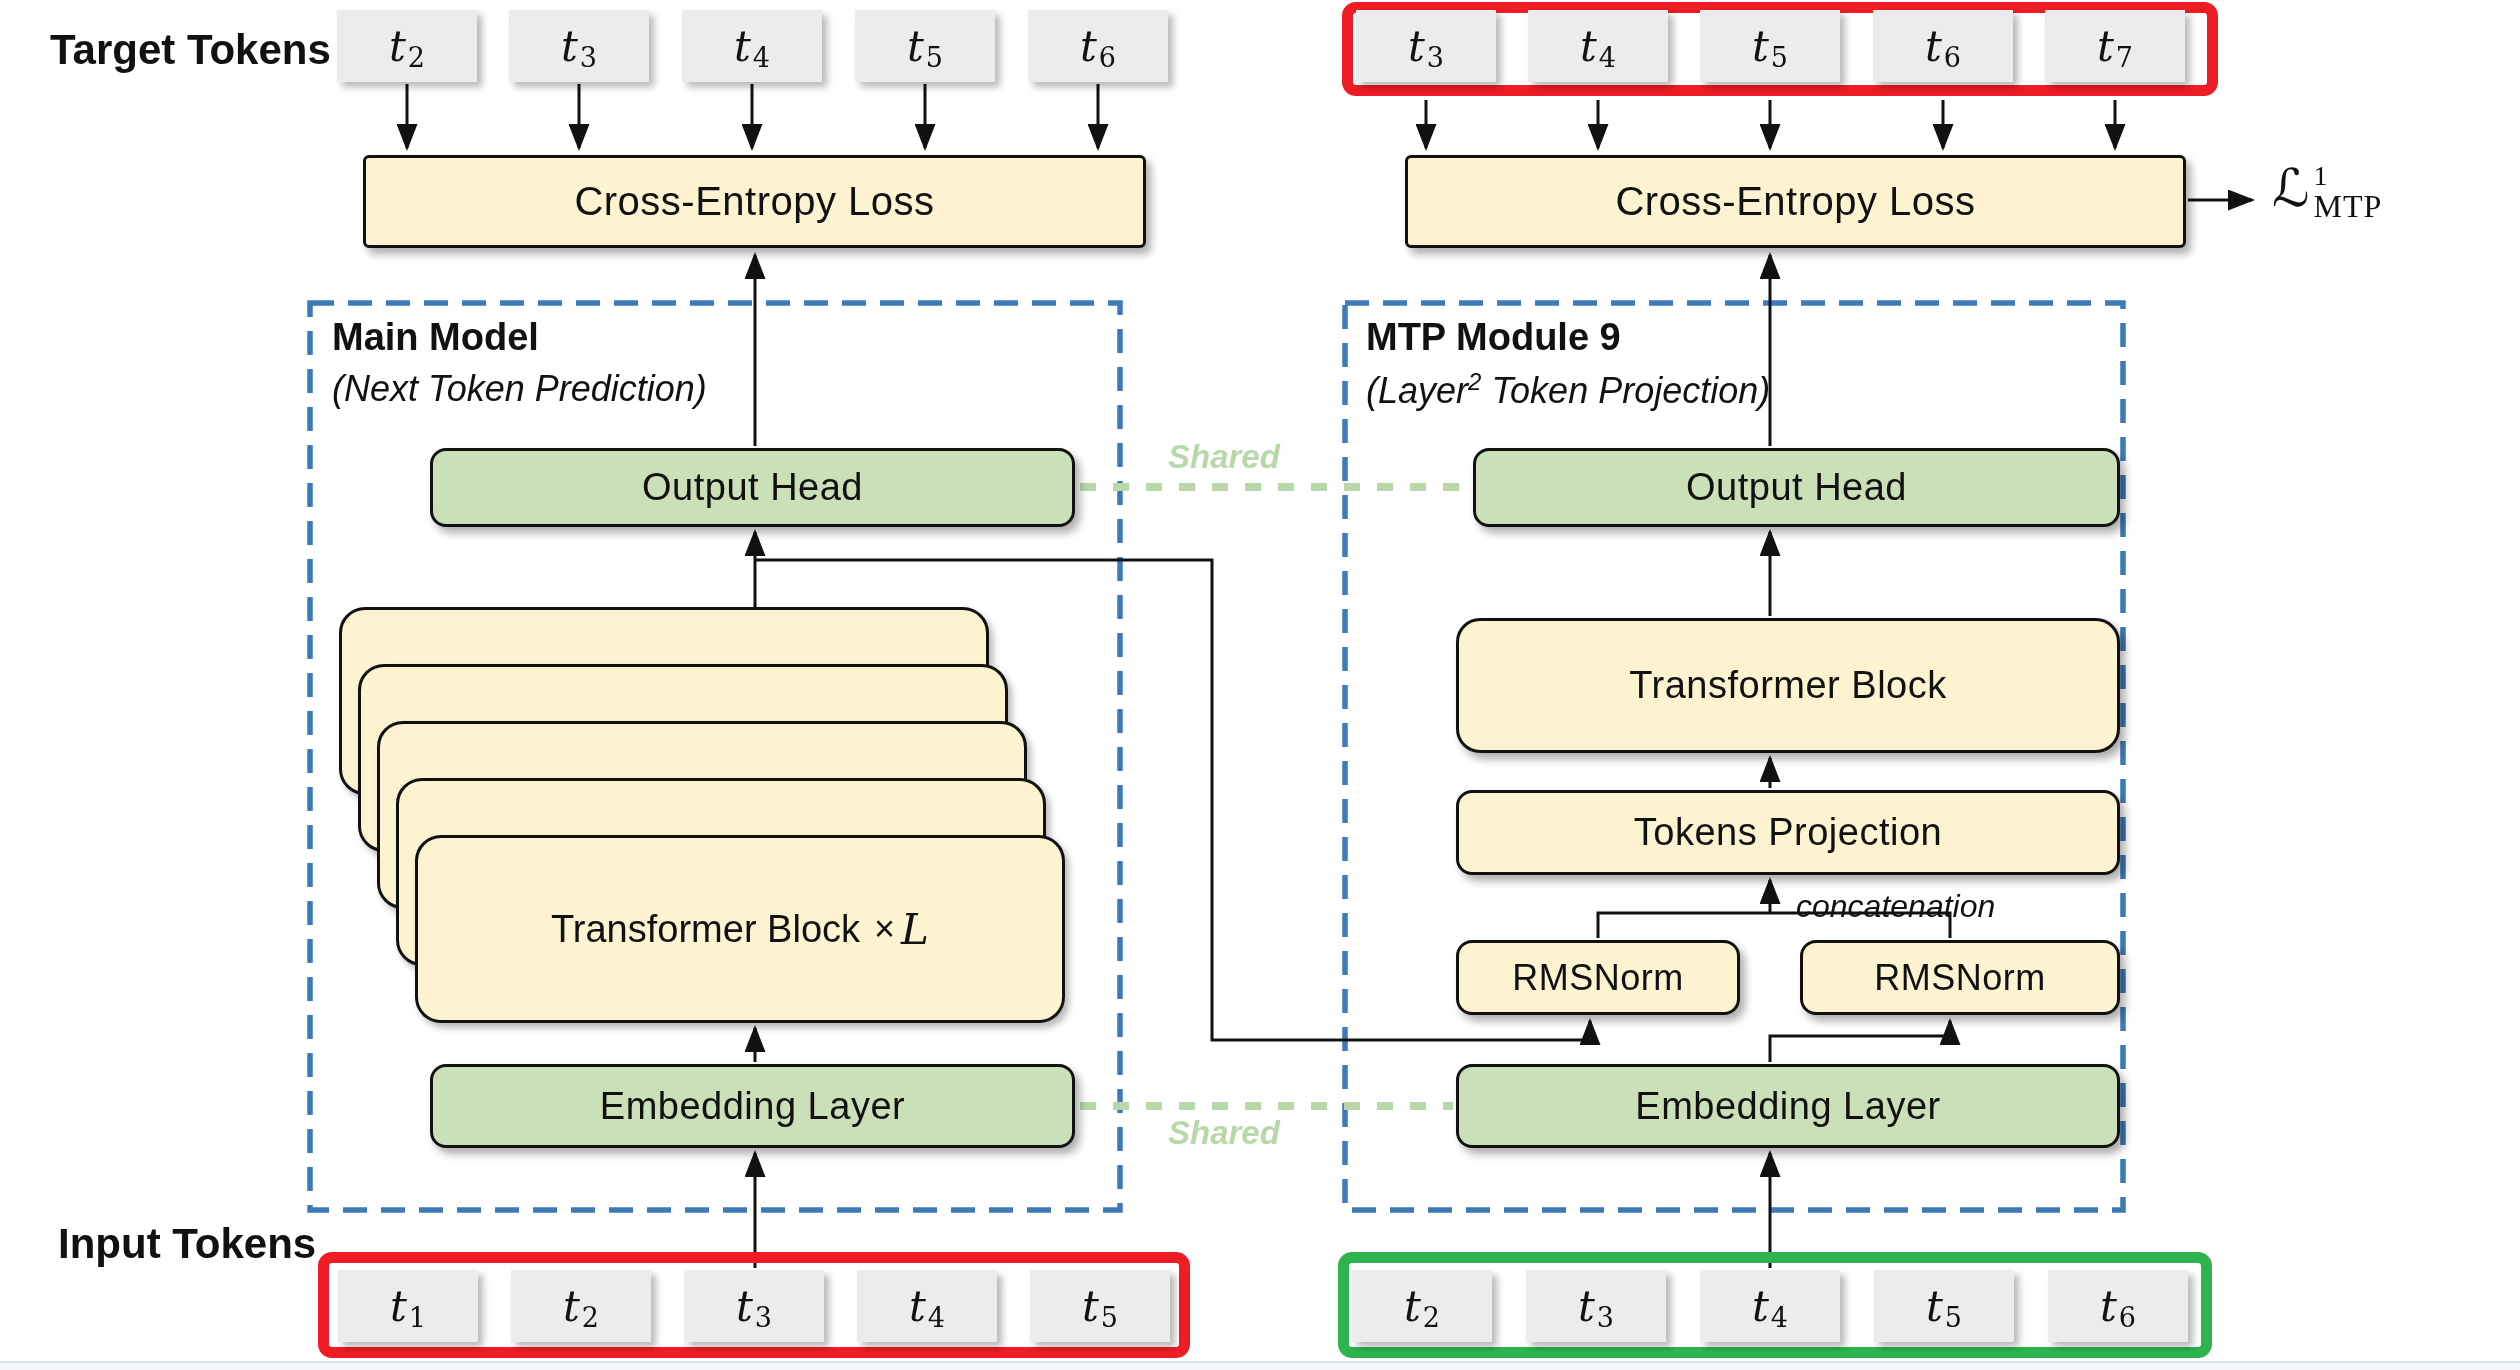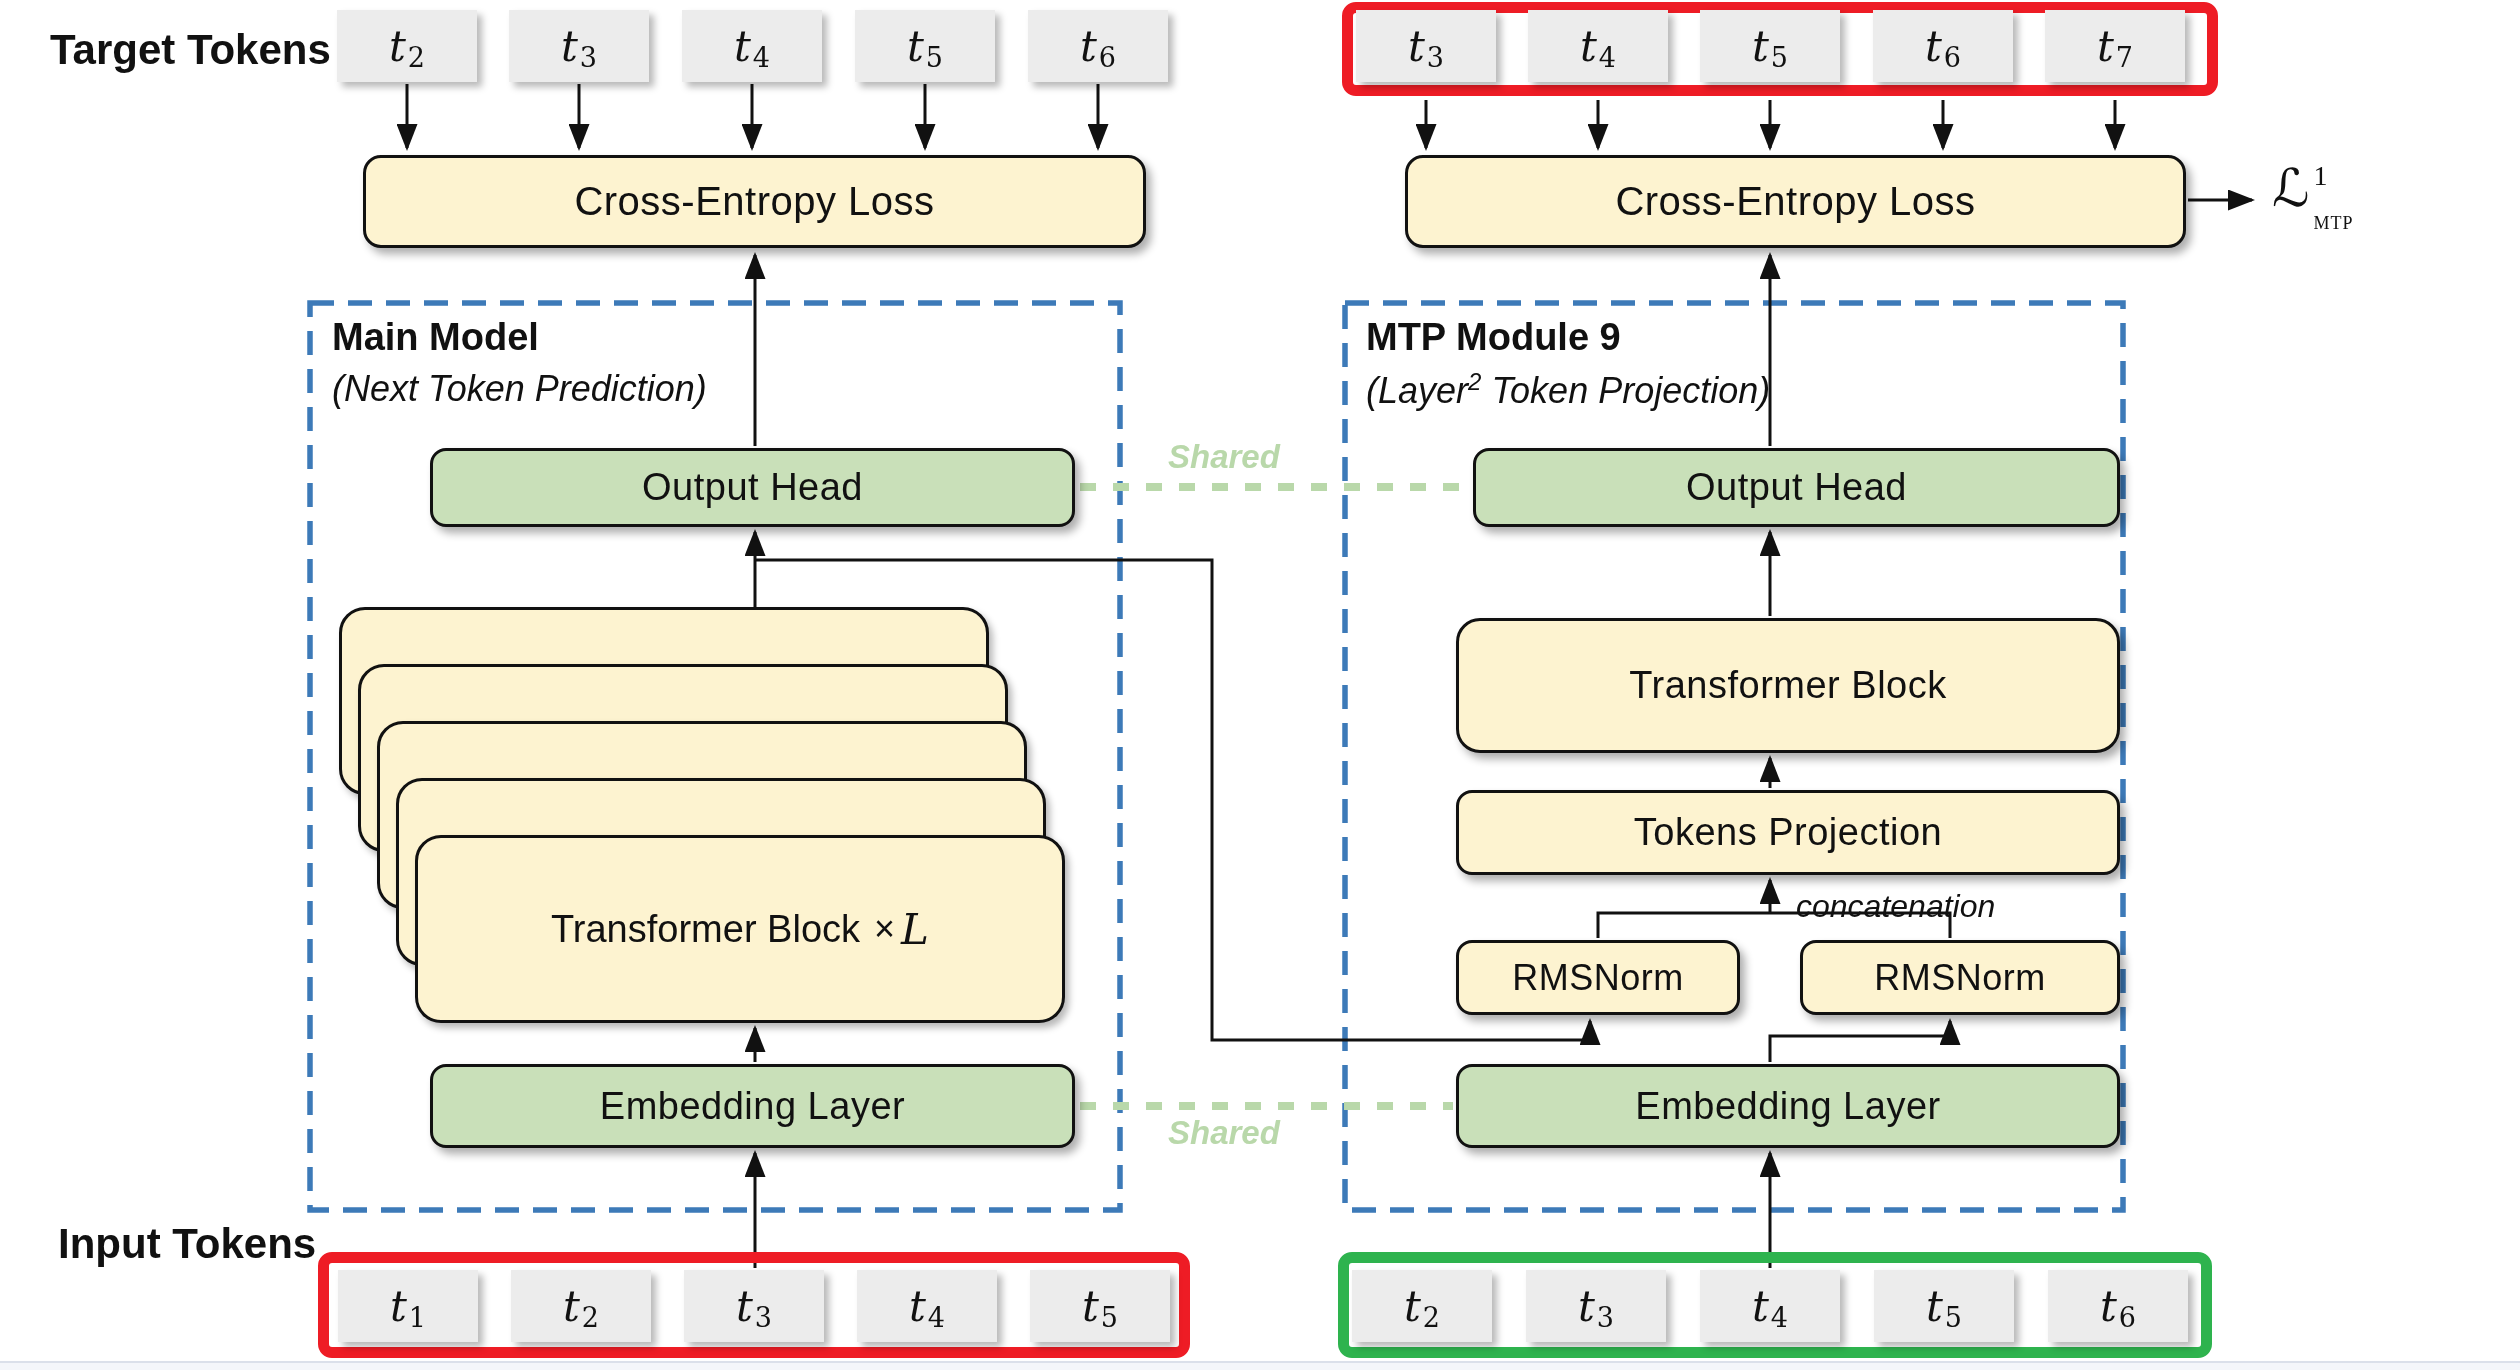--- a/index.html
+++ b/index.html
@@ -3,21 +3,21 @@
 <meta charset="utf-8">
 <style>
   html,body{margin:0;padding:0;background:#fff;}
   #canvas{
     position:relative;width:2520px;height:1370px;background:#ffffff;overflow:hidden;
     font-family:"Liberation Sans",sans-serif;color:#111;
   }
   svg.wires{position:absolute;left:0;top:0;z-index:1;}
   .box{
     position:absolute;box-sizing:border-box;z-index:2;
-    border:3px solid #111;border-radius:18px;background:#fdf3d0;
+    border:3px solid #111;border-radius:6px;background:#fdf3d0;
     display:flex;align-items:center;justify-content:center;
     font-size:38px;letter-spacing:0.5px;
     box-shadow:5px 6px 8px rgba(0,0,0,0.32);
   }
   .box.green{background:#c9e0b9;}
   .box.big{font-size:40px;}
   .card{
     position:absolute;box-sizing:border-box;z-index:2;width:650px;height:188px;
     border:3px solid #111;border-radius:26px;background:#fdf3d0;
     box-shadow:4px 5px 7px rgba(0,0,0,0.28);
@@ -38,21 +38,21 @@
   .mod-title{font-size:38px;font-weight:bold;}
   .mod-sub{font-size:36px;font-style:italic;text-align:right;}
   .shared{font-size:33px;font-style:italic;color:#b9d8aa;font-weight:bold;}
   .concat{font-size:32px;font-style:italic;}
   .mult{font-size:36px;margin-left:14px;}
   .multvar{font-family:"DejaVu Serif",serif;font-style:italic;font-size:42px;margin-left:6px;}
   .loss{display:flex;align-items:flex-start;}
   .loss-sym{font-family:"DejaVu Sans","DejaVu Serif",serif;font-size:52px;font-style:italic;line-height:1;}
   .supsub{display:inline-flex;flex-direction:column;margin-left:4px;font-family:"Liberation Serif",serif;line-height:1.0;}
   .supsub .sp{font-size:28px;}
-  .supsub .sb{font-size:18px;letter-spacing:1px;margin-top:24px;}
+  .supsub .sb{font-size:32px;letter-spacing:1px;}
   sup.two{font-size:24px;font-style:italic;}
   .bottom-strip{position:absolute;left:0;bottom:0;width:100%;height:7px;background:#f4f6fa;border-top:2px solid #dbe0ea;z-index:0;}
 </style>
 </head>
 <body>
 
 <div id="canvas">
 
   <div class="bottom-strip"></div>
 

